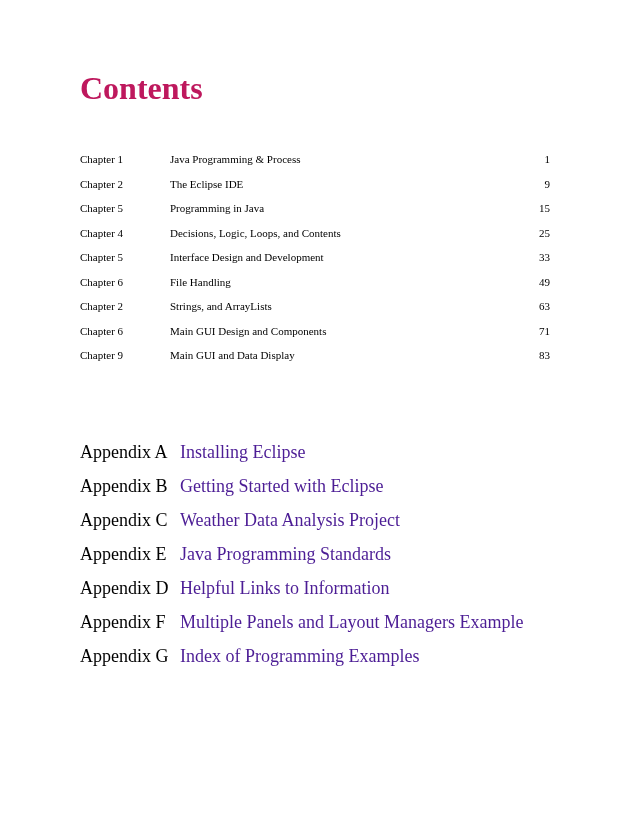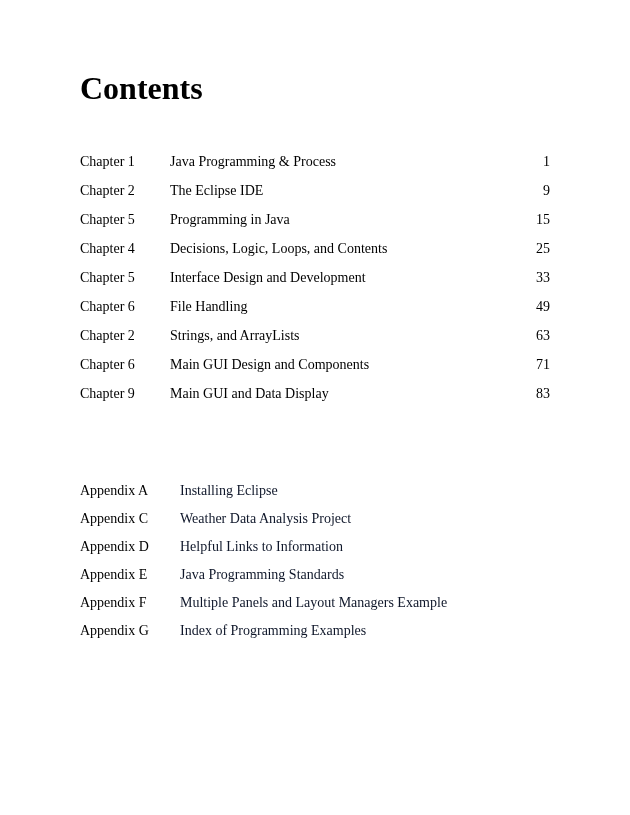--- a/index.html
+++ b/index.html
@@ -20,36 +20,36 @@
       width: 630px;
       min-height: 815px;
       padding: 70px 80px 60px 80px;
     }
 
     .title {
       font-size: 32px;
       font-weight: bold;
       font-family: Georgia, serif;
       margin-bottom: 40px;
-      color: #000000;
+      color: #be185d;
     }
 
     .toc-section {
       margin-bottom: 0;
     }
 
     .toc-table {
       width: 100%;
       border-collapse: collapse;
       margin-bottom: 8px;
     }
 
     .toc-table tr td {
       padding: 4px 0;
-      font-size: 14px;
+      font-size: 11px;
       line-height: 1.5;
       vertical-align: top;
     }
 
     .col-chapter {
       width: 90px;
       color: #000;
     }
 
     .col-title {
@@ -70,32 +70,32 @@
       margin-top: 0;
     }
 
     .appendix-table {
       width: 100%;
       border-collapse: collapse;
     }
 
     .appendix-table tr td {
       padding: 3.5px 0;
-      font-size: 14px;
+      font-size: 18px;
       line-height: 1.5;
       vertical-align: top;
     }
 
     .col-appendix {
       width: 100px;
       color: #000;
     }
 
     .col-appendix-title {
-      color: #0f172a;
+      color: #4c1d95;
     }
   </style>
 </head>
 <body>
 
 <div class="page">
   <h1 class="title">Contents</h1>
 
   <div class="toc-section">
     <table class="toc-table">
@@ -152,30 +152,34 @@
   <div class="spacer"></div>
 
   <div class="appendix-section">
     <table class="appendix-table">
       <tbody id="appendices-body">
           <tr>
       <td class="col-appendix">Appendix A</td>
       <td class="col-appendix-title">Installing Eclipse</td>
     </tr>
           <tr>
+      <td class="col-appendix">Appendix B</td>
+      <td class="col-appendix-title">Getting Started with Eclipse</td>
+    </tr>
+          <tr>
       <td class="col-appendix">Appendix C</td>
       <td class="col-appendix-title">Weather Data Analysis Project</td>
     </tr>
           <tr>
+      <td class="col-appendix">Appendix E</td>
+      <td class="col-appendix-title">Java Programming Standards</td>
+    </tr>
+          <tr>
       <td class="col-appendix">Appendix D</td>
       <td class="col-appendix-title">Helpful Links to Information</td>
-    </tr>
-          <tr>
-      <td class="col-appendix">Appendix E</td>
-      <td class="col-appendix-title">Java Programming Standards</td>
     </tr>
           <tr>
       <td class="col-appendix">Appendix F</td>
       <td class="col-appendix-title">Multiple Panels and Layout Managers Example</td>
     </tr>
           <tr>
       <td class="col-appendix">Appendix G</td>
       <td class="col-appendix-title">Index of Programming Examples</td>
     </tr>
         </tbody>

